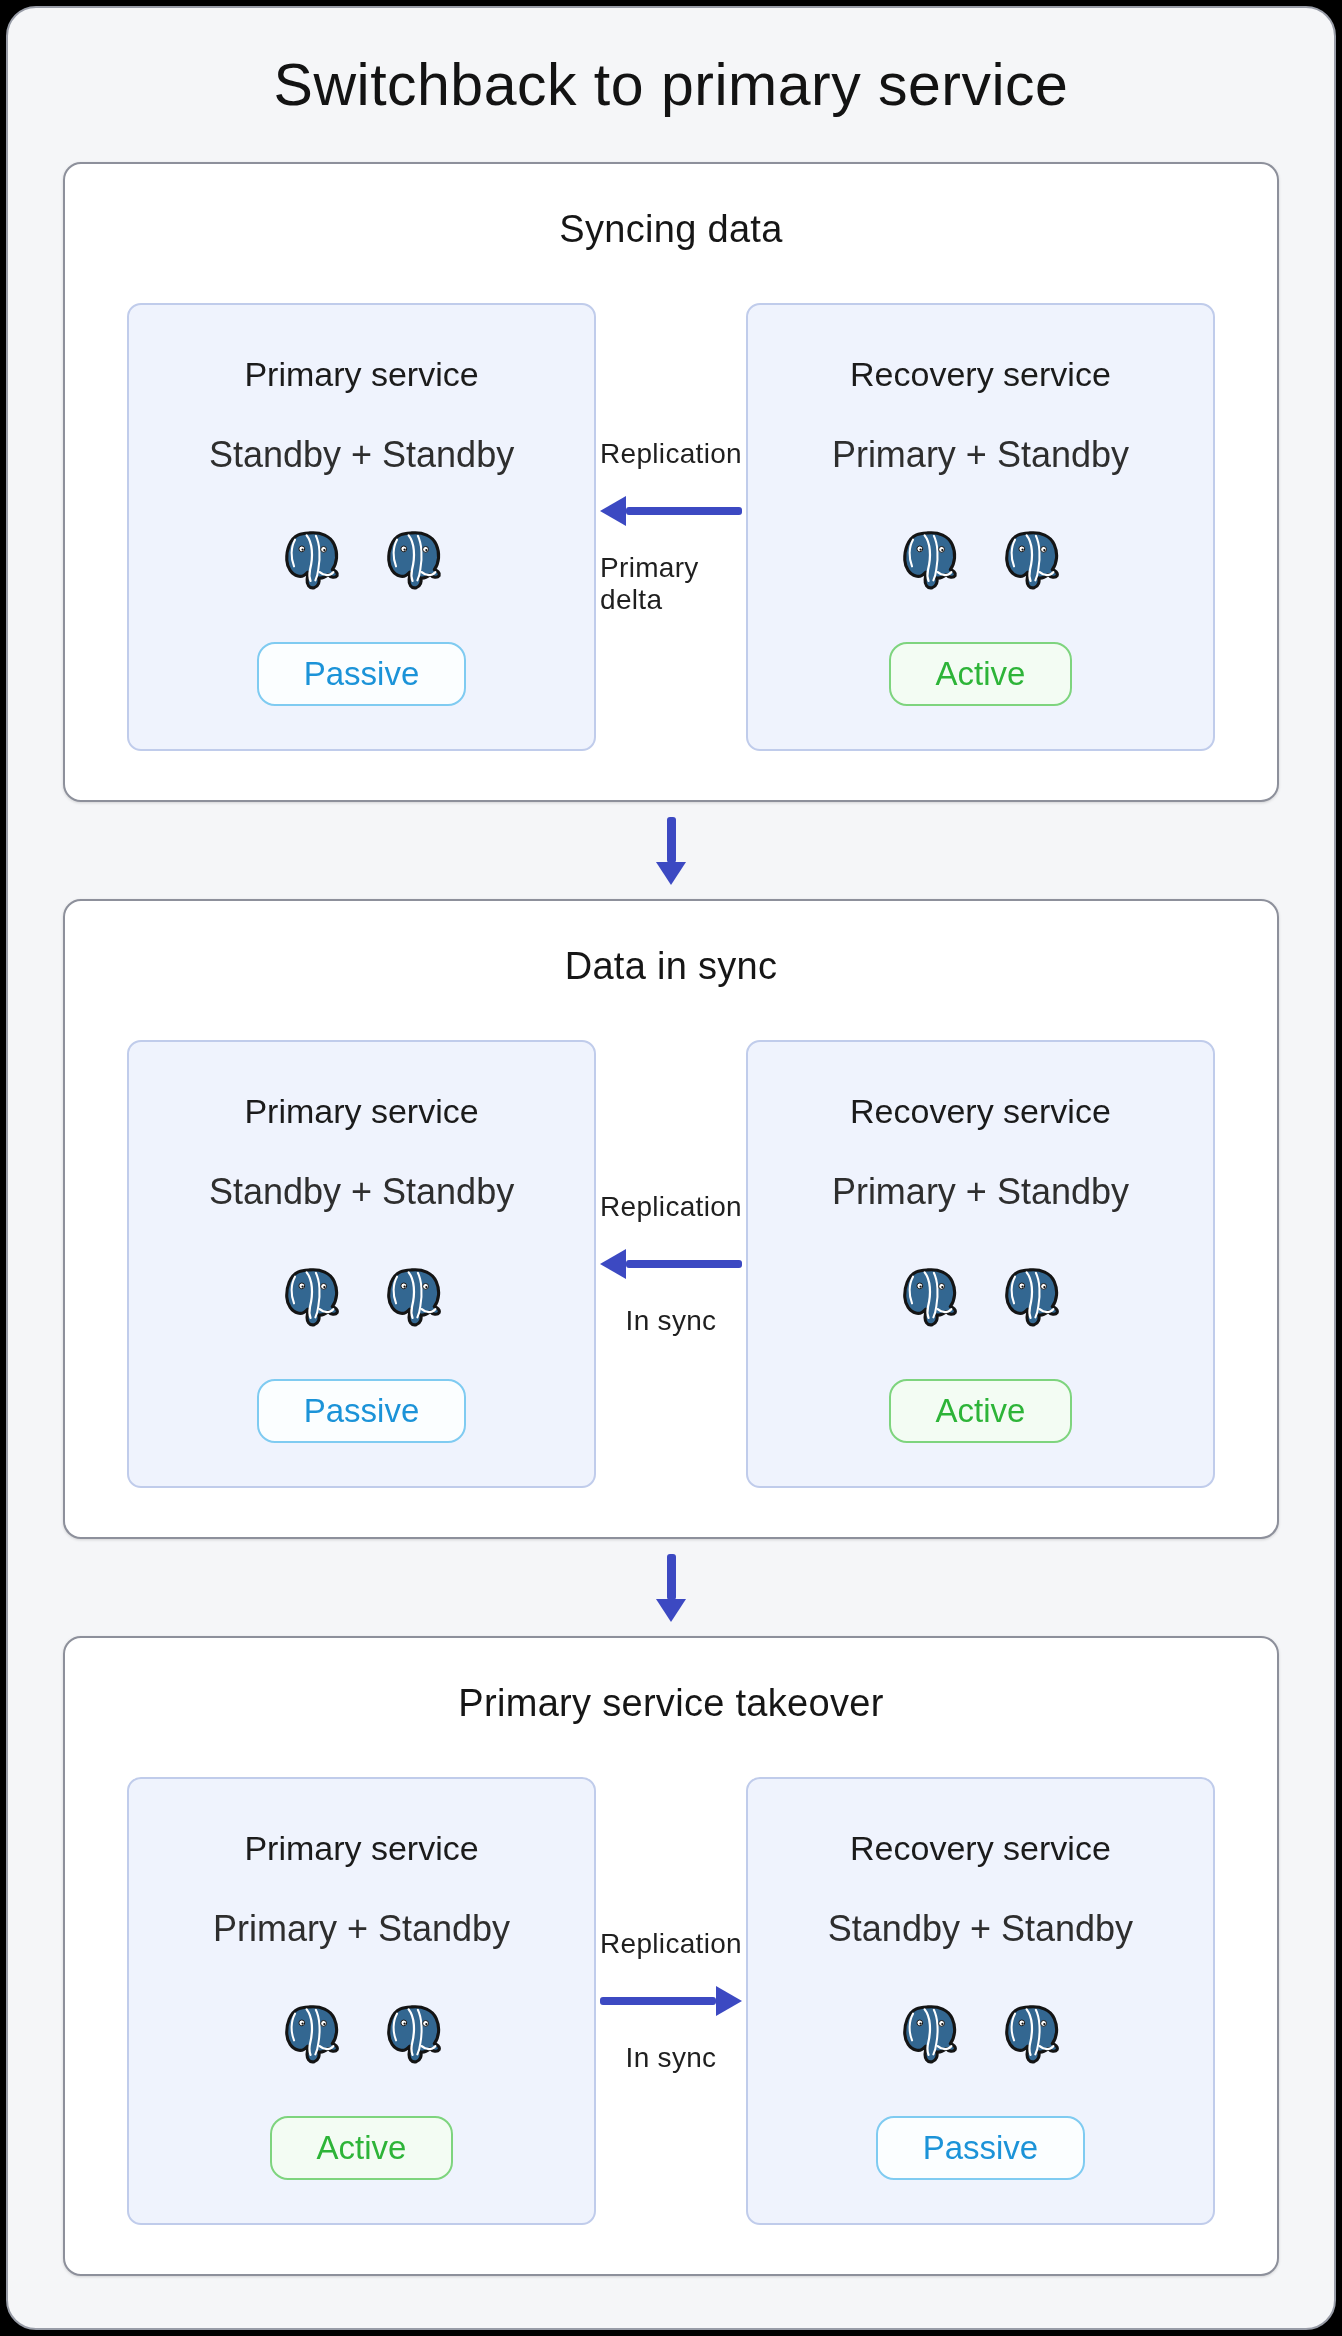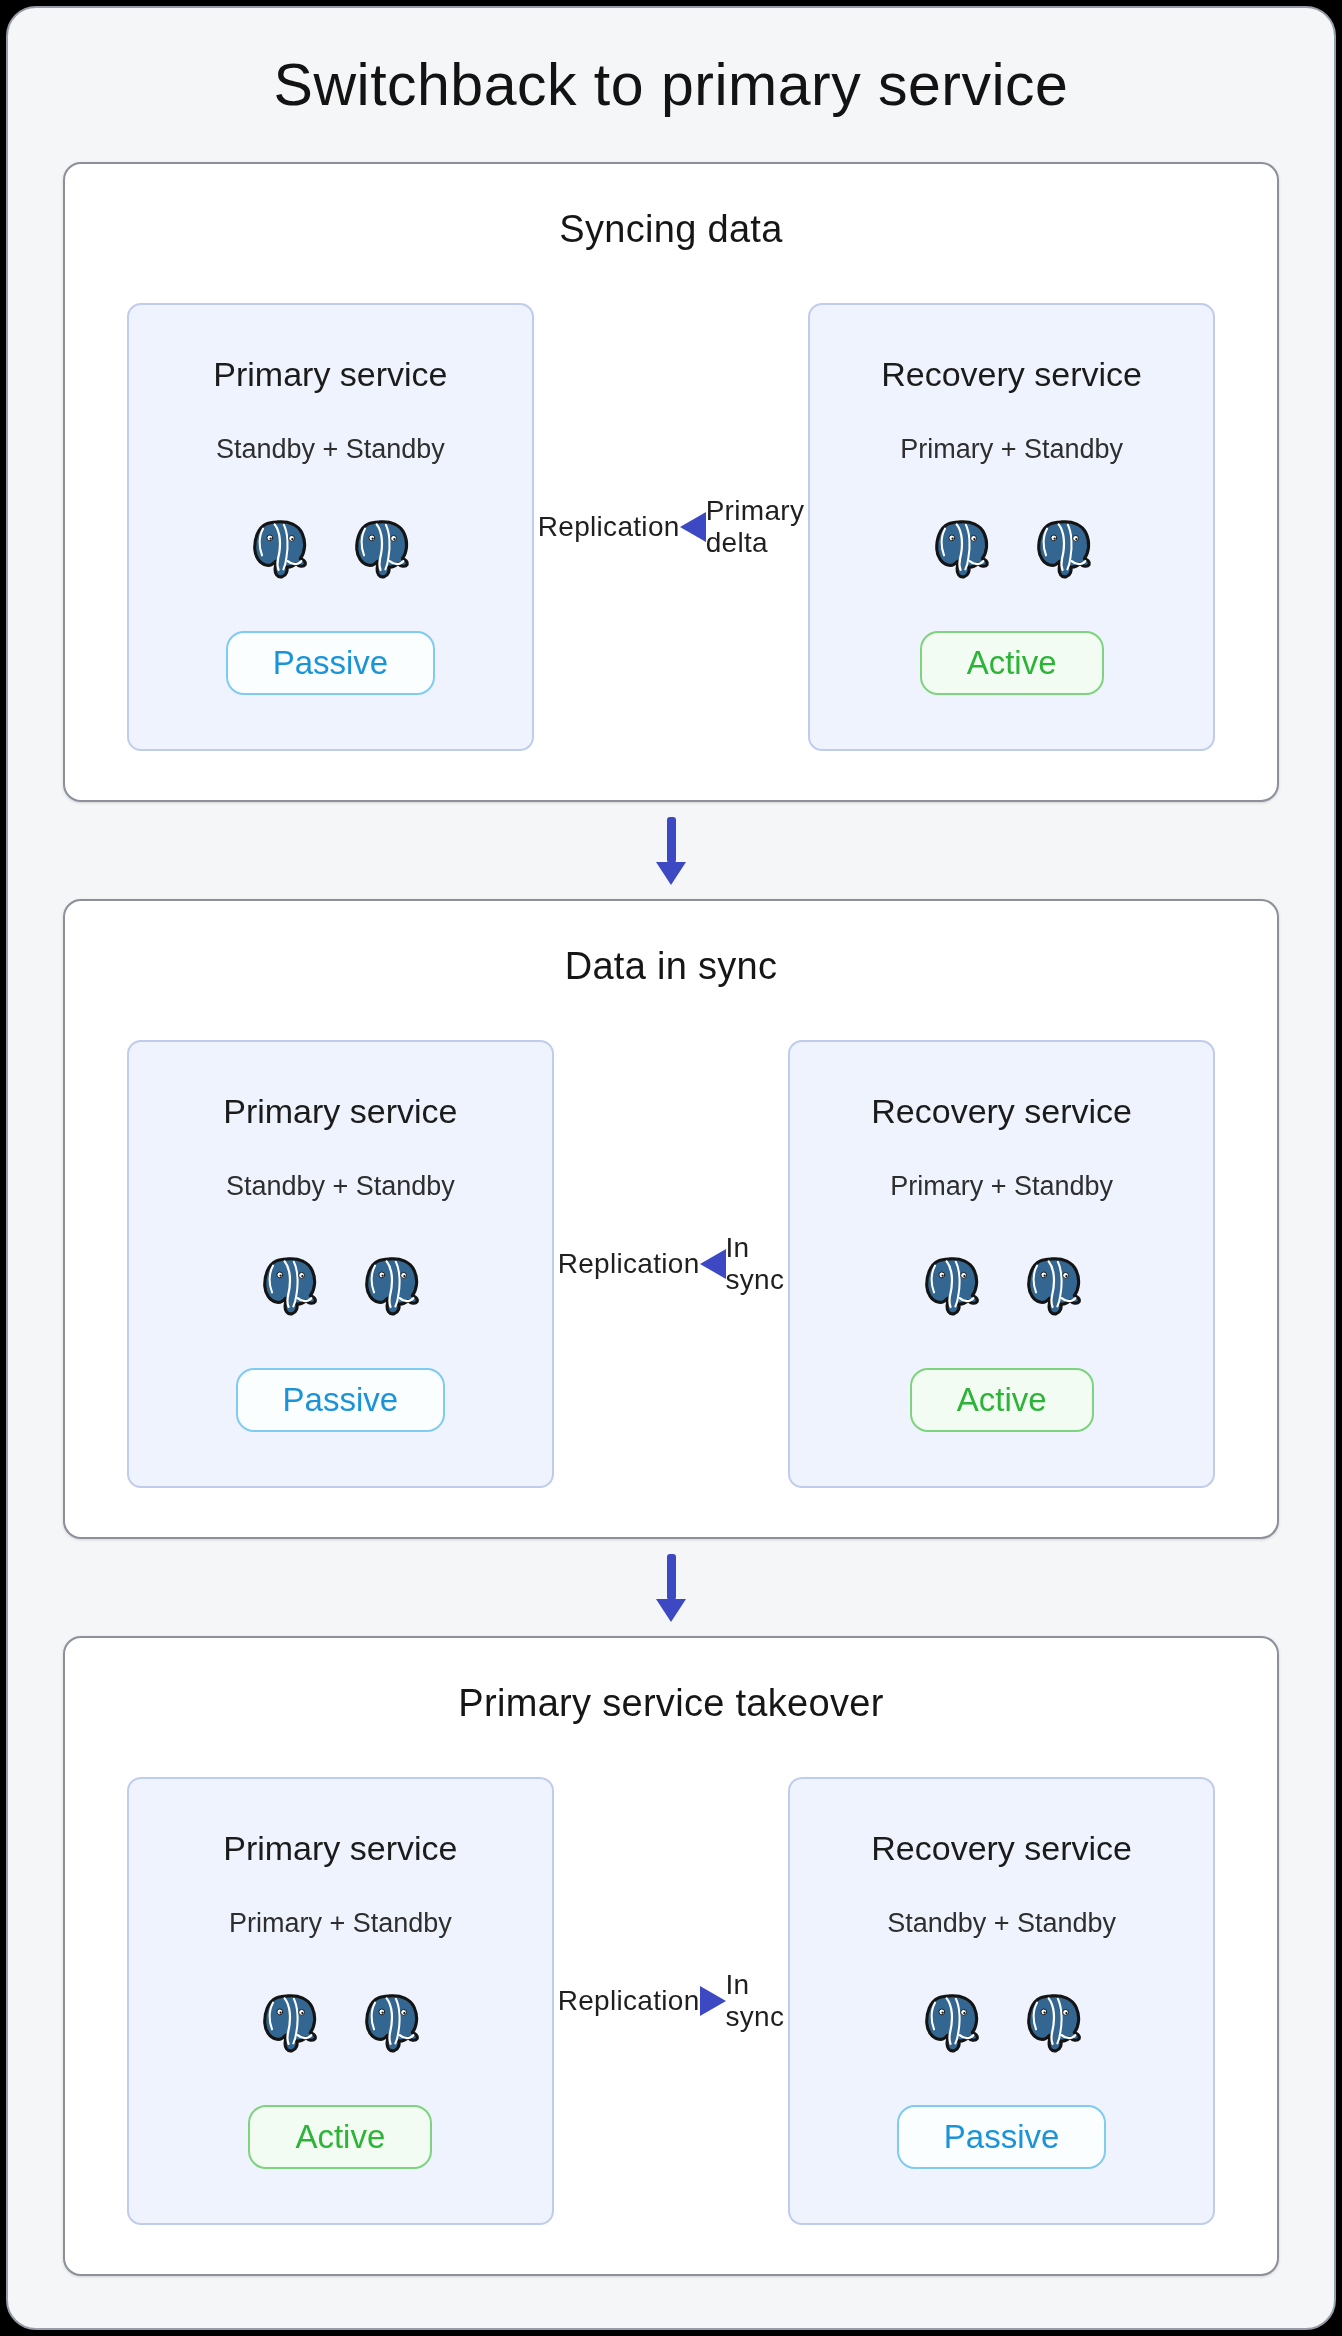--- a/index.html
+++ b/index.html
@@ -63,21 +63,21 @@
     border:2px solid var(--card-border);
     border-radius:14px;
     text-align:center;
   }
   .card-title{
     margin-top:50px;
     font-size:34px;font-weight:400;color:#1b1b1b;
   }
   .card-subtitle{
     margin-top:40px;
-    font-size:27px;color:var(--sub-ink);
+    font-size:36px;color:var(--sub-ink);
   }
   .pg-row{
     margin-top:54px;
     display:flex;justify-content:center;gap:40px;
   }
   .pg-icon{width:62px;height:62px;}
   .badge-row{margin-top:50px;display:flex;justify-content:center;}
   .badge{
     display:inline-block;
     font-size:33px;
@@ -90,21 +90,21 @@
     border-color:var(--passive-border);
     background:var(--passive-bg);
   }
   .badge--active{
     color:var(--active-text);
     border-color:var(--active-border);
     background:var(--active-bg);
   }
   .middle{
     flex:1;
-    display:flex;
+    display:flex;flex-direction:column;
     align-items:center;justify-content:center;
     padding:0 4px;
   }
   .arrow-label{
     font-size:28px;color:#1f1f1f;letter-spacing:.3px;
   }
   .harrow{
     display:flex;align-items:center;
     width:100%;height:30px;
     margin:26px 0;

